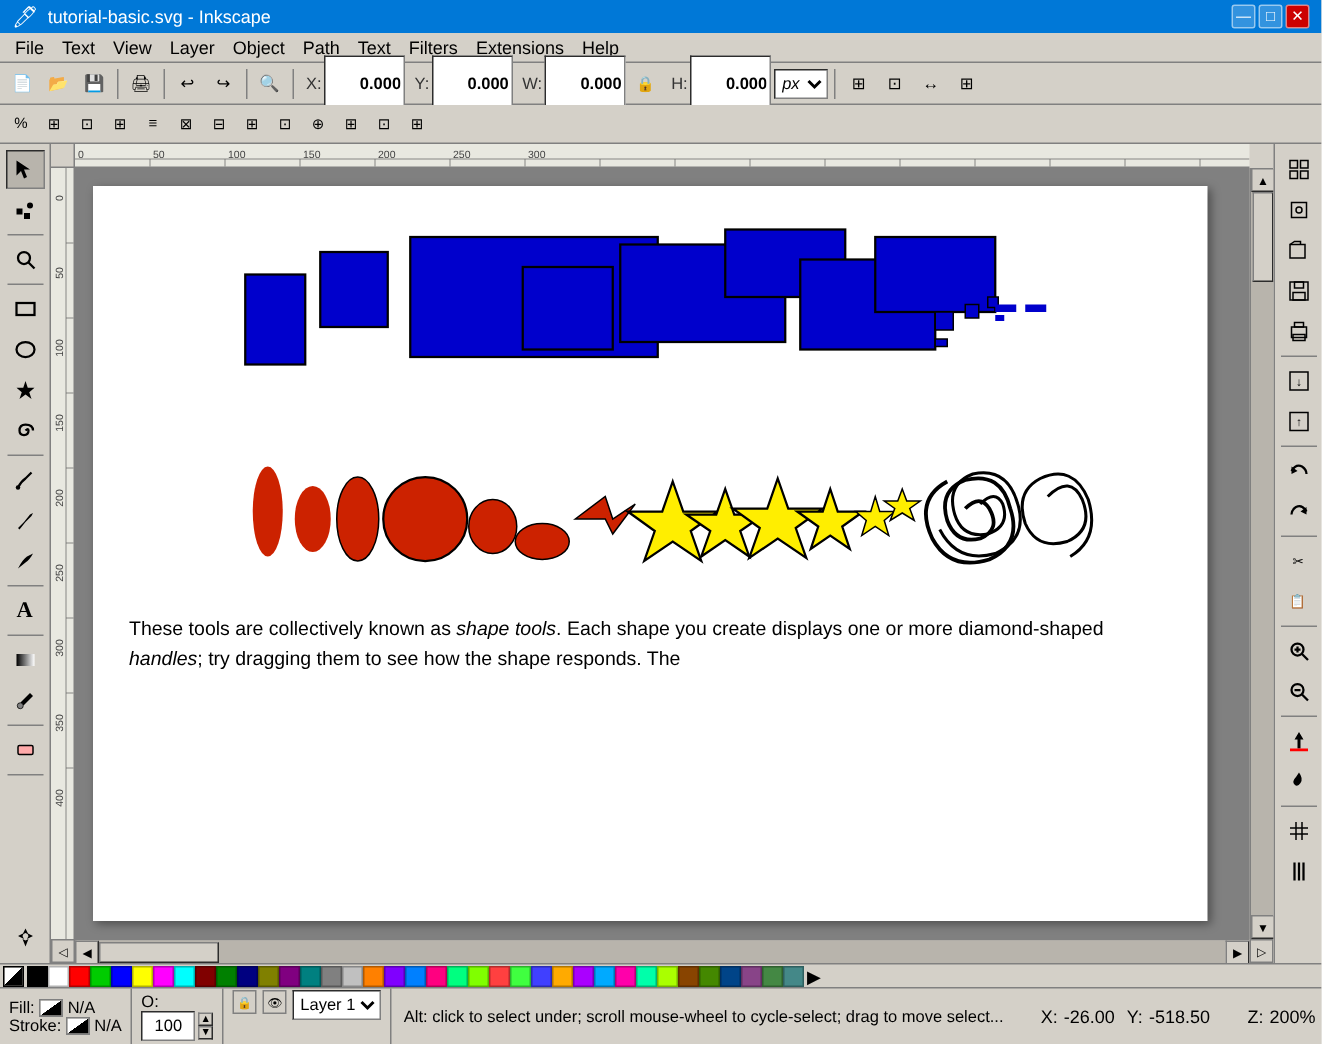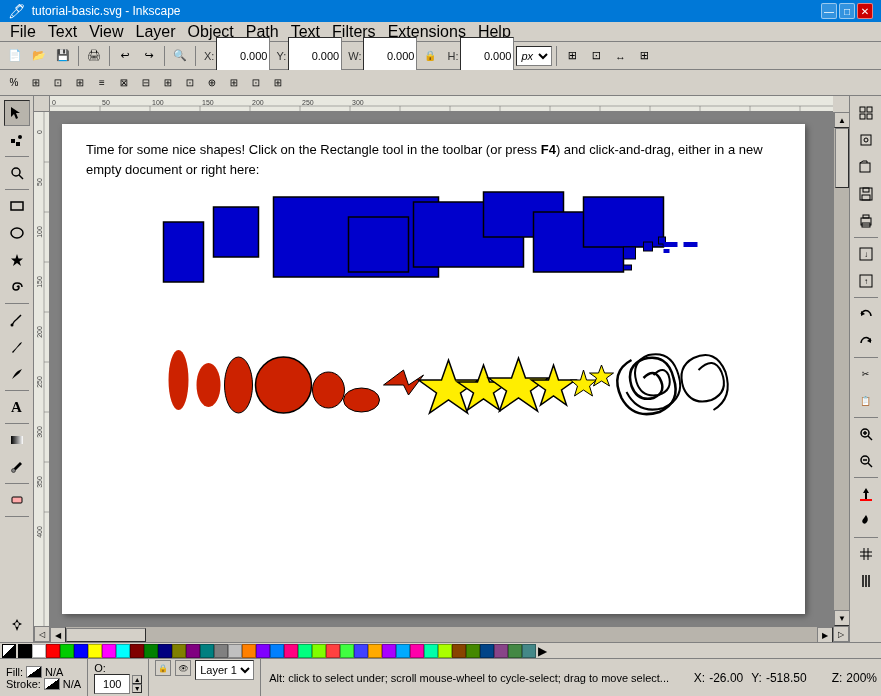--- a/index.html
+++ b/index.html
@@ -32,21 +32,21 @@
       height: 20px;
       display: flex;
       align-items: center;
       padding: 0 4px;
       border-bottom: 1px solid #808080;
       flex-shrink: 0;
     }
     .menu-item {
       padding: 2px 6px;
       cursor: pointer;
-      font-size: 16px;
+      font-size: 12px;
     }
 
     
     .toolbar-top {
       background: #d4d0c8;
       height: 28px;
       display: flex;
       align-items: center;
       padding: 0 4px;
       border-bottom: 1px solid #808080;
@@ -60,21 +60,21 @@
       cursor: pointer;
       display: flex; align-items: center; justify-content: center;
       font-size: 11px;
     }
     .toolbar-sep { width: 1px; height: 20px; background: #808080; margin: 0 2px; }
 
     .coord-group { display: flex; align-items: center; gap: 2px; margin-left: 4px; }
     .coord-label { font-size: 11px; color: #333; }
     .coord-input {
       width: 54px; height: 37px; border: 1px inset #808080;
-      background: white; font-size: 11px; text-align: right; padding: 0 2px;
+      background: white; font-size: 11px; text-align: right; padding: 0 2px; font-weight: bold;
     }
     .unit-select {
       width: 36px; height: 20px; border: 1px inset #808080;
       background: white; font-size: 11px; font-style: italic;
     }
 
     
     .toolbar-snap {
       background: #d4d0c8;
       height: 26px;
@@ -569,21 +569,20 @@
           <line x1="10" y1="250" x2="16" y2="250" stroke="#666" stroke-width="0.5"></line>
           <line x1="10" y1="300" x2="16" y2="300" stroke="#666" stroke-width="0.5"></line>
           <line x1="10" y1="350" x2="16" y2="350" stroke="#666" stroke-width="0.5"></line>
           <line x1="10" y1="400" x2="16" y2="400" stroke="#666" stroke-width="0.5"></line>
         </svg>
       </div>
 
       <div class="canvas-scroll-area">
         <div class="canvas-page">
           <div class="canvas-content">
-            <p>Time for some nice shapes! Click on the Rectangle tool in the toolbar (or press <strong>F4</strong>) and click-and-drag, either in a new empty document or right here:</p>
 
             <div class="shapes-area">
               <svg width="100%" height="115" viewBox="0 0 560 115">
 
                 <rect x="10" y="35" width="40" height="60" fill="#0000cc" stroke="#000" stroke-width="1.5"></rect>
                 <rect x="60" y="20" width="45" height="50" fill="#0000cc" stroke="#000" stroke-width="1.5"></rect>
                 <rect x="120" y="10" width="165" height="80" fill="#0000cc" stroke="#000" stroke-width="1.5"></rect>
                 <rect x="195" y="30" width="60" height="55" fill="#0000cc" stroke="#000" stroke-width="1.5"></rect>
                 <rect x="260" y="15" width="110" height="65" fill="#0000cc" stroke="#000" stroke-width="1.5"></rect>
                 <rect x="330" y="5" width="80" height="45" fill="#0000cc" stroke="#000" stroke-width="1.5"></rect>
@@ -622,20 +621,21 @@
                 <polygon points="430,60 433,70 443,70 436,76 439,86 430,80 421,86 424,76 417,70 427,70" fill="#ffee00" stroke="#000" stroke-width="1"></polygon>
                 <polygon points="448,55 451,63 460,63 453,68 456,76 448,71 440,76 443,68 436,63 445,63" fill="#ffee00" stroke="#000" stroke-width="1"></polygon>
 
                 <path d="M500,65 Q510,55 515,65 Q520,80 505,85 Q488,88 483,72 Q477,52 495,45 Q518,40 525,65 Q532,88 510,98 Q485,105 473,82" fill="none" stroke="#000" stroke-width="2"></path>
                 <path d="M545,60 Q560,45 568,62 Q576,82 558,90 Q538,96 530,78 Q523,57 540,48 Q562,38 572,62 Q580,88 560,100" fill="none" stroke="#000" stroke-width="2"></path>
 
                 <path d="M490,68 Q500,58 506,68 Q514,82 500,88 Q484,92 478,76 Q472,56 490,49 Q514,43 520,68 Q528,92 506,102 Q480,110 468,88 Q456,62 478,50" fill="none" stroke="#000" stroke-width="2.5"></path>
               </svg>
             </div>
 
+            <p>These tools are collectively known as <em>shape tools</em>. Each shape you create displays one or more diamond-shaped <em>handles</em>; try dragging them to see how the shape responds. The</p>
           </div>
         </div>
       </div>
 
       <div class="scrollbar-v">
         <div class="scroll-btn">▲</div>
         <div class="scroll-track">
           <div class="scroll-thumb-v"></div>
         </div>
         <div class="scroll-btn">▼</div>

